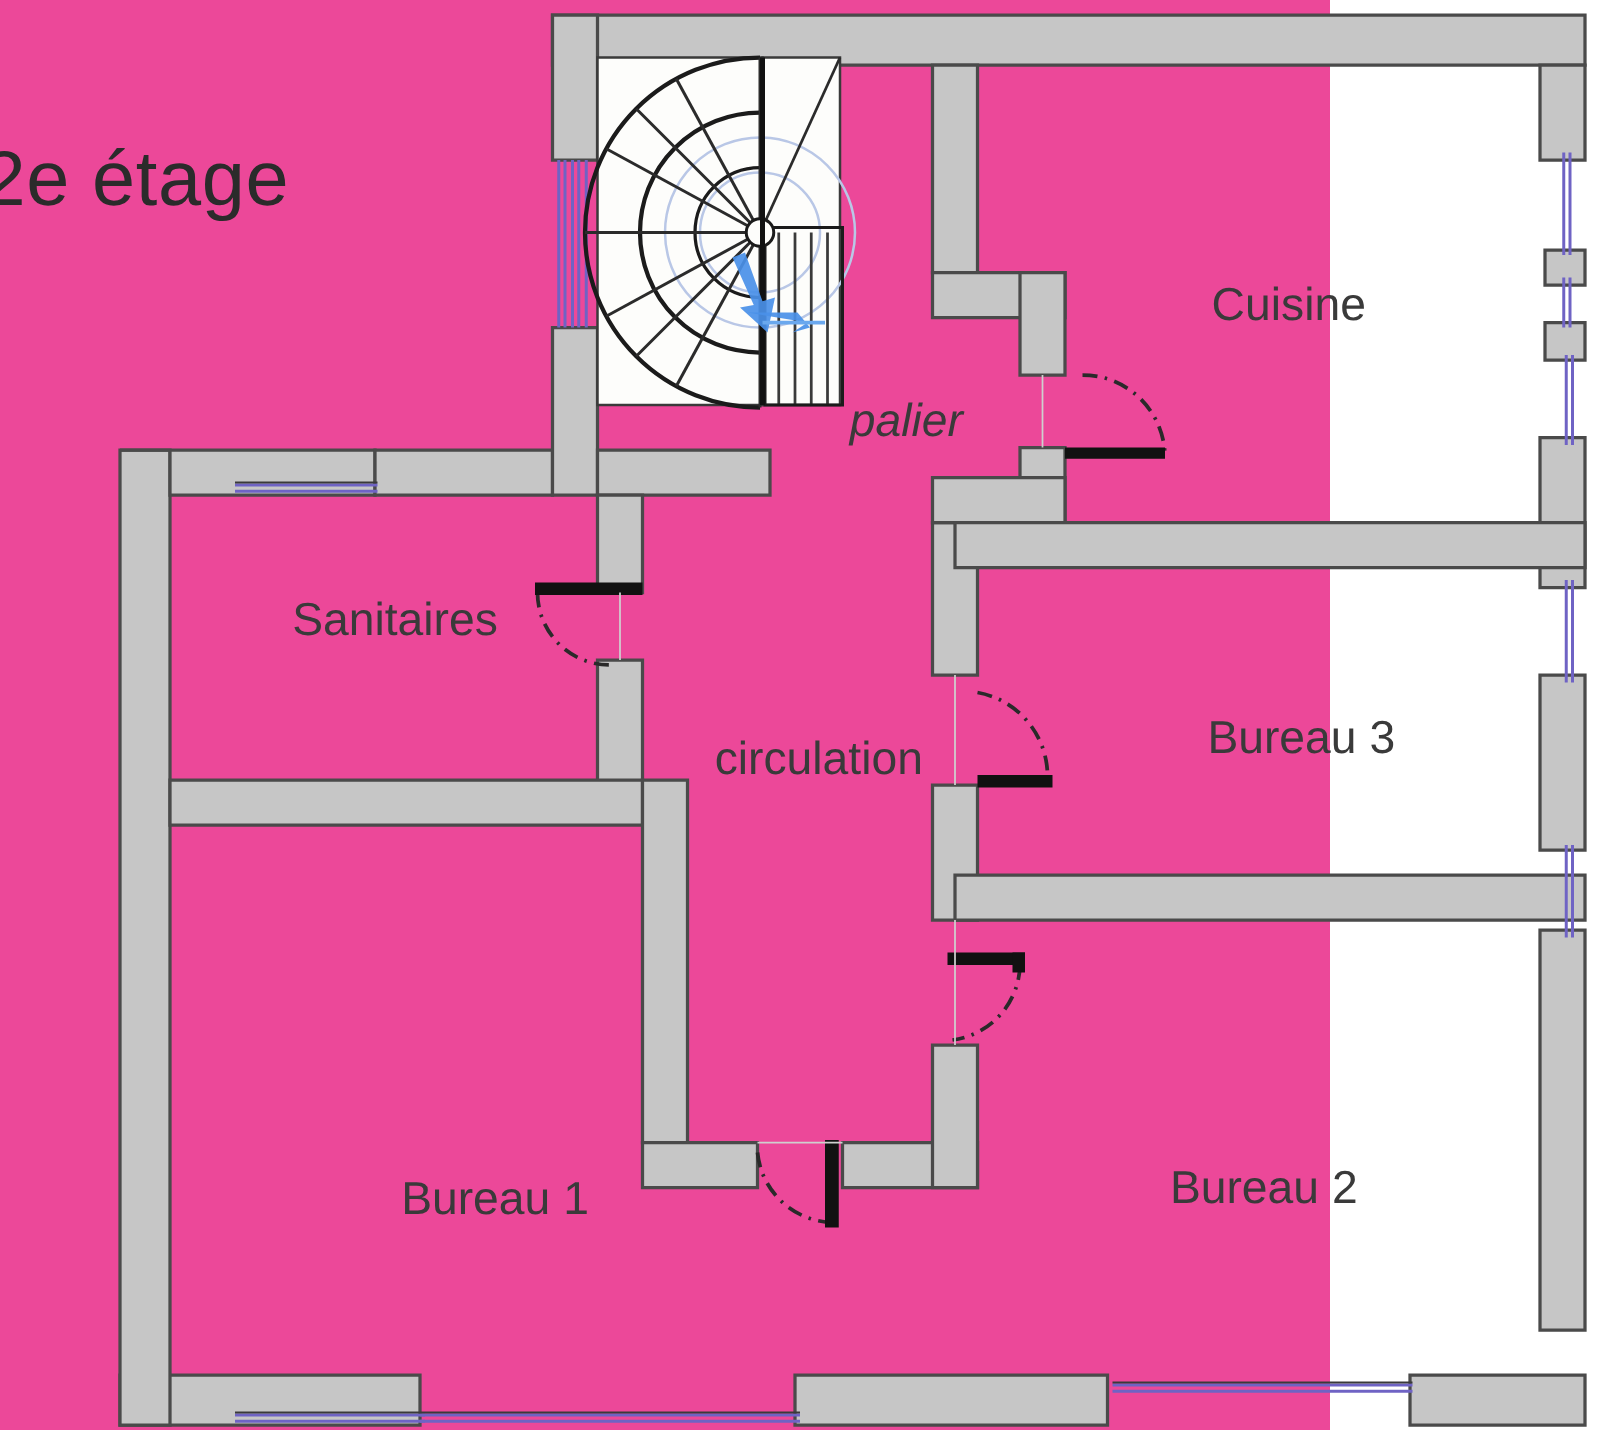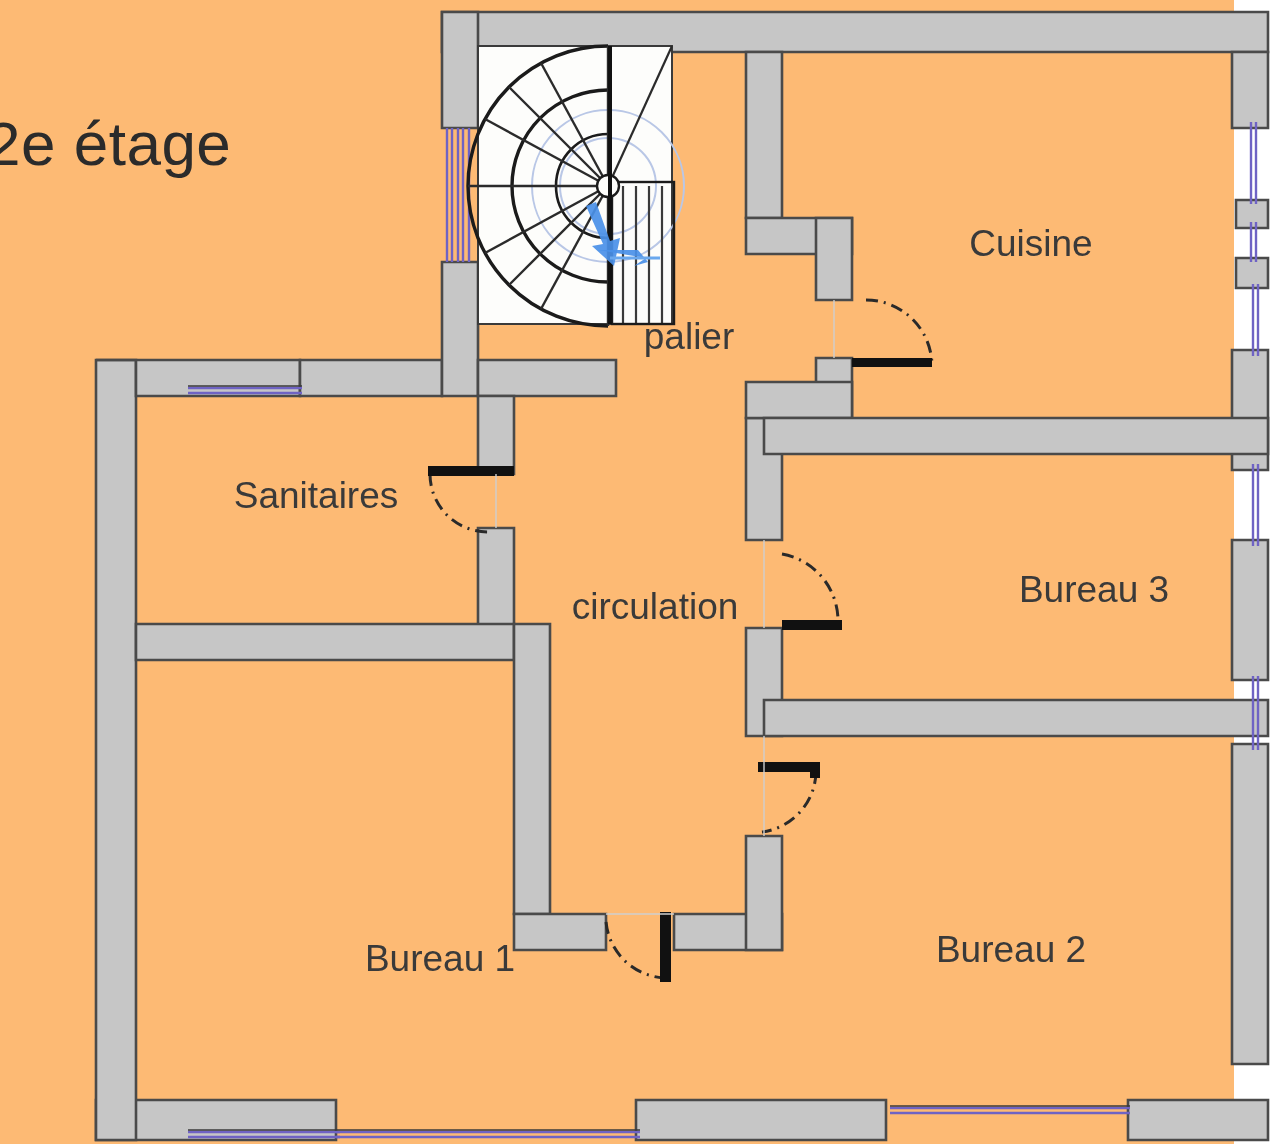--- a/index.html
+++ b/index.html
@@ -8,24 +8,23 @@
     background: #ffffff;
   }
   body {
     width: 1280px;
     height: 1144px;
     overflow: hidden;
     font-family: "Liberation Sans", sans-serif;
   }
   #plan-root {
     position: relative;
-    width: 1212px;
+    width: 1064px;
     height: 1144px;
-    background: #fdba74;
-    padding-left: 22px;
+    background: #ec4899;
   }
   #floorplan-svg {
     position: absolute;
     left: 0;
     top: 0;
     width: 1280px;
     height: 1144px;
     display: block;
   }
   .plan-title {
@@ -250,25 +249,25 @@
       <line x1="834" y1="300" x2="834" y2="358"></line>
       <line x1="606" y1="914" x2="674" y2="914"></line>
     </g>
 
   </svg>
 
   <div class="plan-title">2e étage</div>
 
   <div class="room-label" style="left:1031px; top:244px;">Cuisine</div>
 
-  <div class="room-label" style="left:689px; top:337px;">palier</div>
+  <div class="room-label" style="left:725px; top:337px;font-style:italic;">palier</div>
 
   <div class="room-label" style="left:316px; top:496px;">Sanitaires</div>
 
   <div class="room-label" style="left:655px; top:607px;">circulation</div>
 
-  <div class="room-label" style="left:1094px; top:590px;">Bureau 3</div>
+  <div class="room-label" style="left:1041px; top:590px;">Bureau 3</div>
 
   <div class="room-label" style="left:1011px; top:950px;">Bureau 2</div>
 
-  <div class="room-label" style="left:396px; top:959px;margin-left:44px;">Bureau 1</div>
+  <div class="room-label" style="left:396px; top:959px;">Bureau 1</div>
 
 </div>
 
 </body></html>

